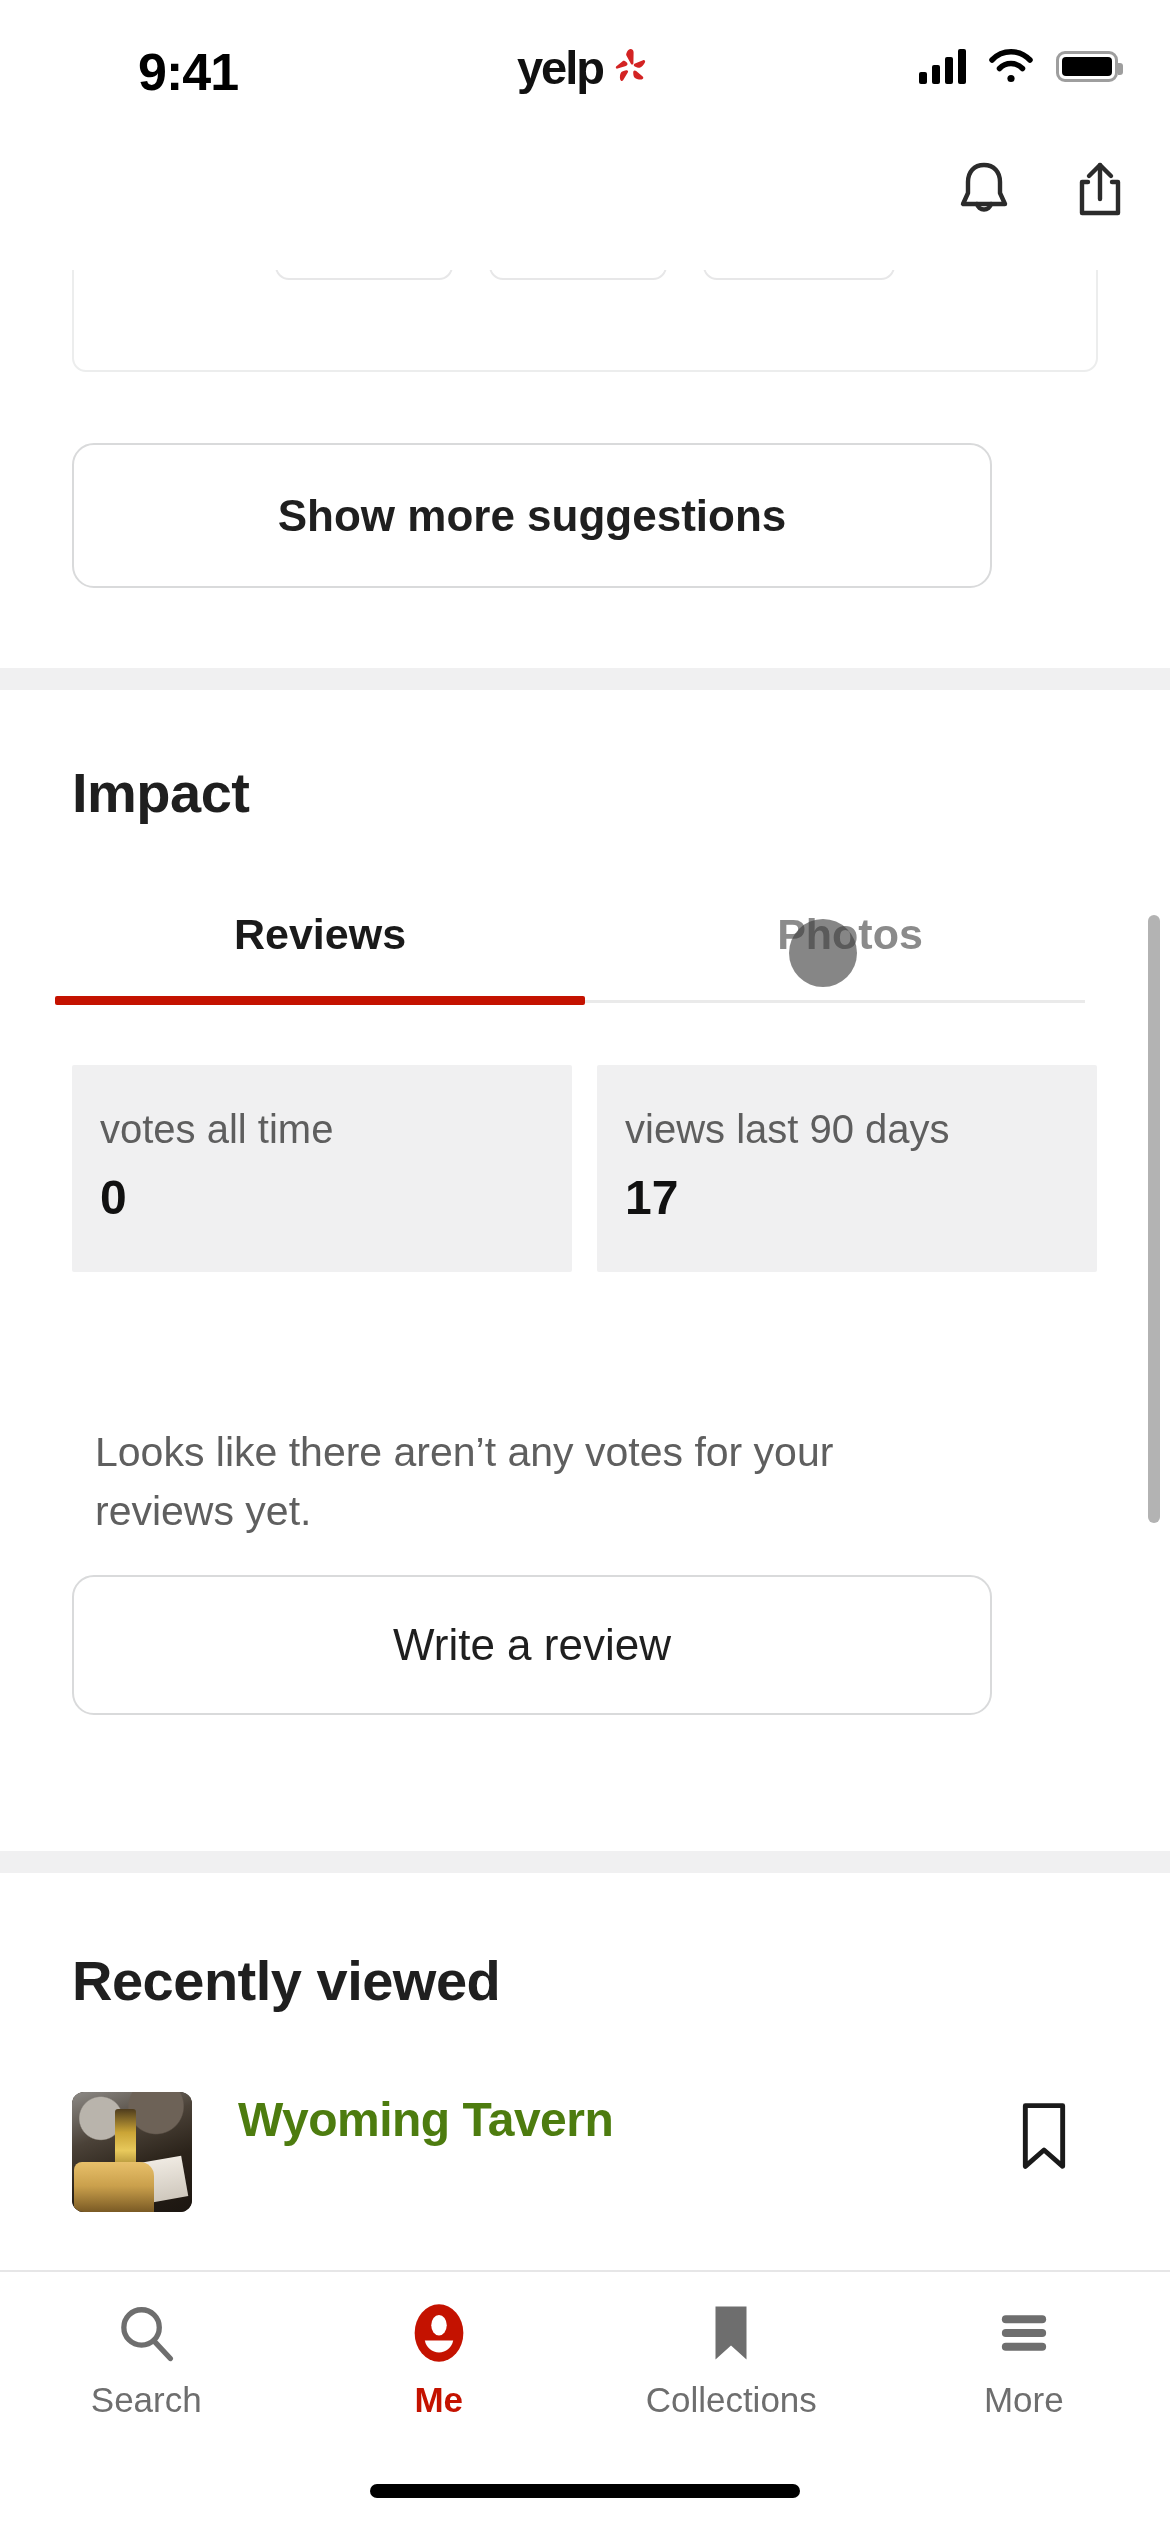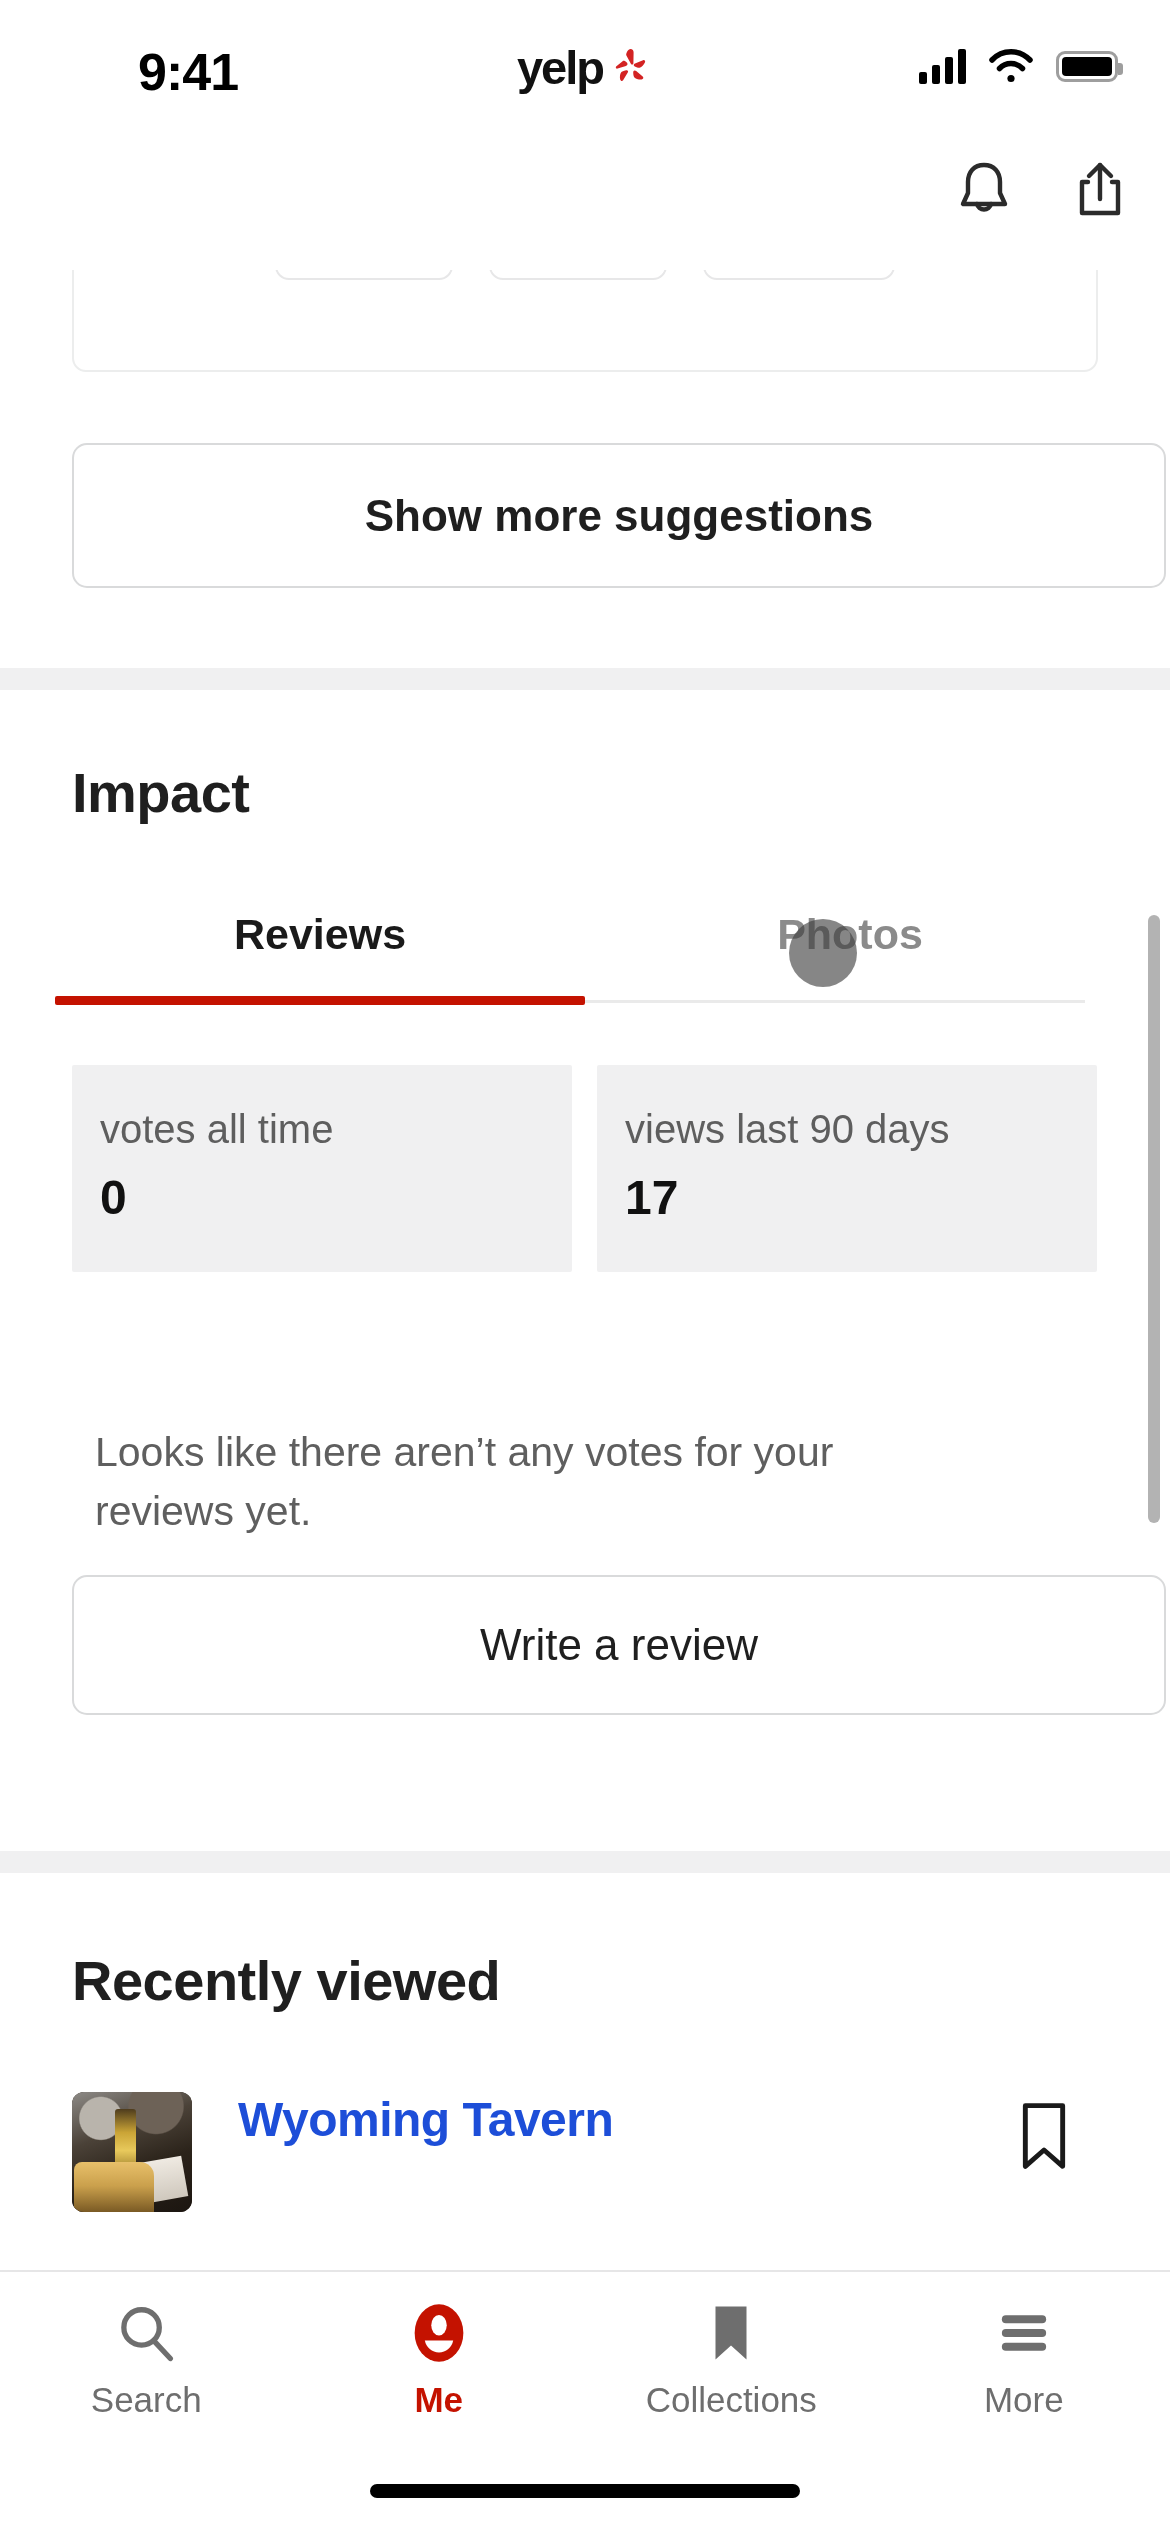--- a/index.html
+++ b/index.html
@@ -81,22 +81,22 @@
     display:flex; align-items:center; justify-content:center;
     padding:0 26px;
   }
   .chip-mask {
     position:absolute; left:0; top:190px; width:1170px; height:80px;
     background:#fff; z-index:30;
   }
 
   
   .ghost-btn {
-    position:absolute; left:72px; width:1094px; height:145px;
-    border:2px solid #d9dadb; border-radius:15px; background:#fff;
+    position:absolute; left:72px; width:920px; height:145px;
+    border:2px solid #d9dadb; border-radius:22px; background:#fff;
     display:flex; align-items:center; justify-content:center;
     font-size:44px; font-weight:700; color:#1f1f1f;
   }
   #show-more { top:443px; }
   #write-review { top:1575px; height:140px; font-weight:400; }
 
   .divider {
     position:absolute; left:0; width:1170px; height:22px;
     background:#f0f0f1;
   }
@@ -176,21 +176,21 @@
     position:absolute; left:2%; bottom:0; width:66%; height:42%;
     background:linear-gradient(180deg,#e8c06a 0%,#caa04c 48%,#7a5a24 100%);
     border-radius:8px 14px 0 0;
   }
   .biz-thumb .napkin {
     position:absolute; right:6%; bottom:10%; width:34%; height:34%;
     background:linear-gradient(180deg,#efeae2 0%,#cfc8bd 100%);
     transform:rotate(-10deg);
   }
   .biz-info { position:absolute; left:166px; top:0; }
-  .biz-name { font-size:48px; font-weight:700; color:#1d4ed8; letter-spacing:-.5px; }
+  .biz-name { font-size:48px; font-weight:700; color:#4d7c0f; letter-spacing:-.5px; }
   .biz-addr { font-size:38px; color:#5e5e5e; margin-top:10px; }
   .bookmark-btn {
     position:absolute; right:26px; top:8px; width:56px; height:72px;
   }
   .row-rule {
     position:absolute; left:50px; top:2270px; width:1070px; height:2px;
     background:#e6e6e7;
   }
 
   

